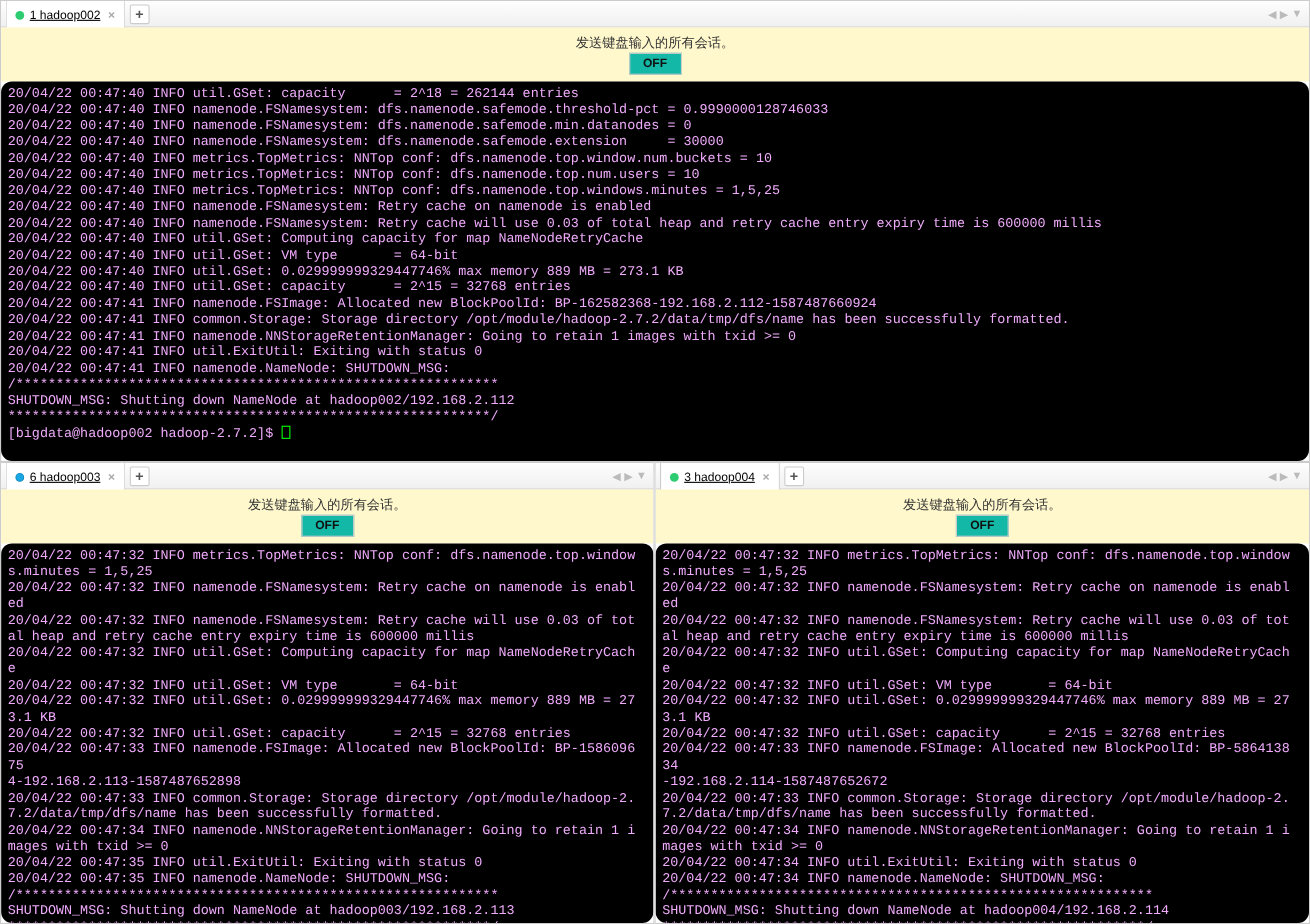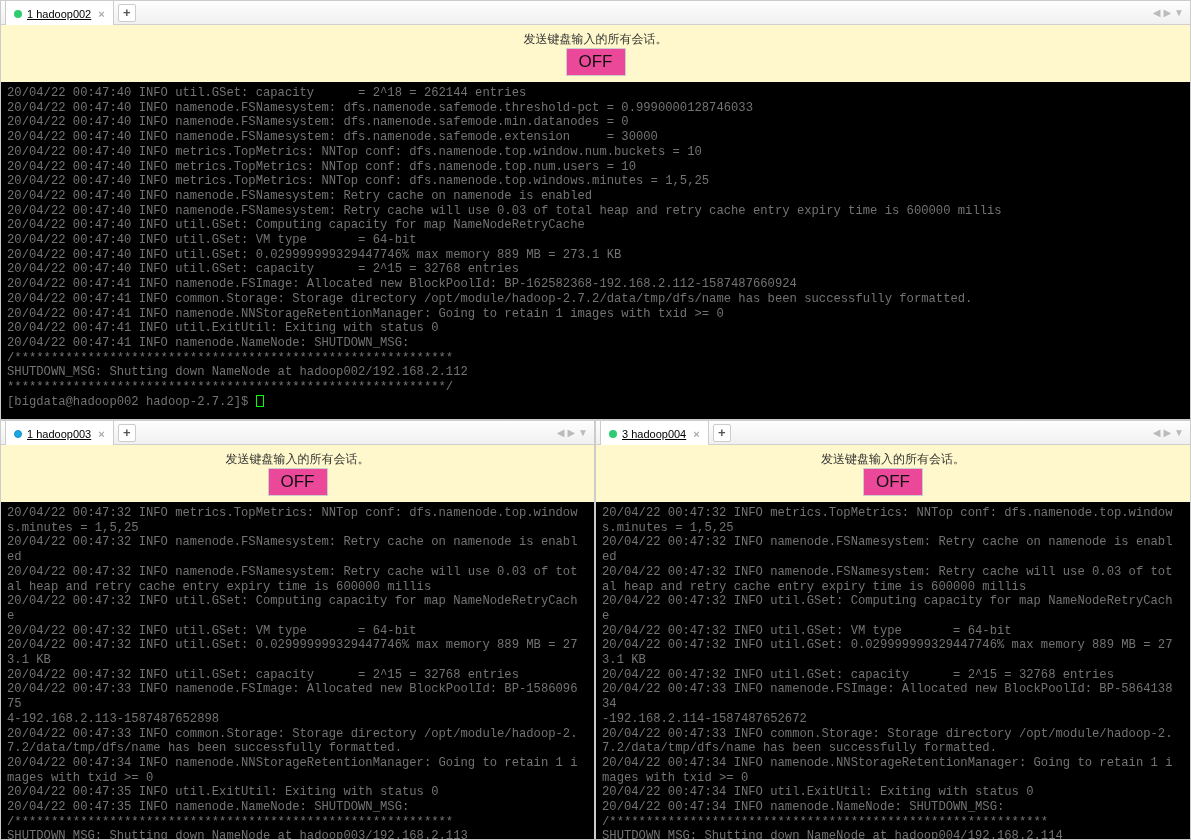--- a/index.html
+++ b/index.html
@@ -69,39 +69,40 @@
   align-items: center;
   justify-content: space-between;
   background: #fff8cc;
   padding: 6px 10px;
   font-family: Arial, sans-serif;
   font-size: 12px;
   color: #333;
   flex-direction: column;
 }
 .off-btn {
-  background: #ec4899;
+  background: #14b8a6;
   border: 1px solid #ccc;
   padding: 3px 12px;
   font-family: Arial, sans-serif;
-  font-size: 17px;
-  font-weight: normal;
+  font-size: 11px;
+  font-weight: bold;
   color: #111;
   cursor: pointer;
 }
 .term {
   flex: 1;
   background: #000;
-  color: #737373;
+  color: #f0abfc;
   font-family: Consolas, "Courier New", monospace;
   font-size: 12.2px;
   line-height: 14.7px;
   white-space: pre;
   padding: 4px 6px 6px 6px;
   overflow: hidden;
+  border-radius: 10px;
 }
 .cursor-box {
   display: inline-block;
   width: 8px; height: 12px;
   border: 1px solid #00ff00;
   vertical-align: -2px;
 }
 .cursor-solid {
   display: inline-block;
   width: 8px; height: 12px;
@@ -155,21 +156,21 @@
 /************************************************************
 SHUTDOWN_MSG: Shutting down NameNode at hadoop002/192.168.2.112
 ************************************************************/
 [bigdata@hadoop002 hadoop-2.7.2]$ <span class="cursor-box"></span></div>
   </div>
 
   <div class="pane pane-bl">
     <div class="tabbar">
       <div class="tab">
         <span class="dot-b"></span>
-        <span><span class="underline">1 hadoop003</span></span>
+        <span><span class="underline">6 hadoop003</span></span>
         <span class="close">×</span>
       </div>
       <div class="plus-tab">+</div>
       <div class="spacer"></div>
       <div class="nav-arrows">
         <span>◀</span>
         <span>▶</span>
         <span>▼</span>
       </div>
     </div>

